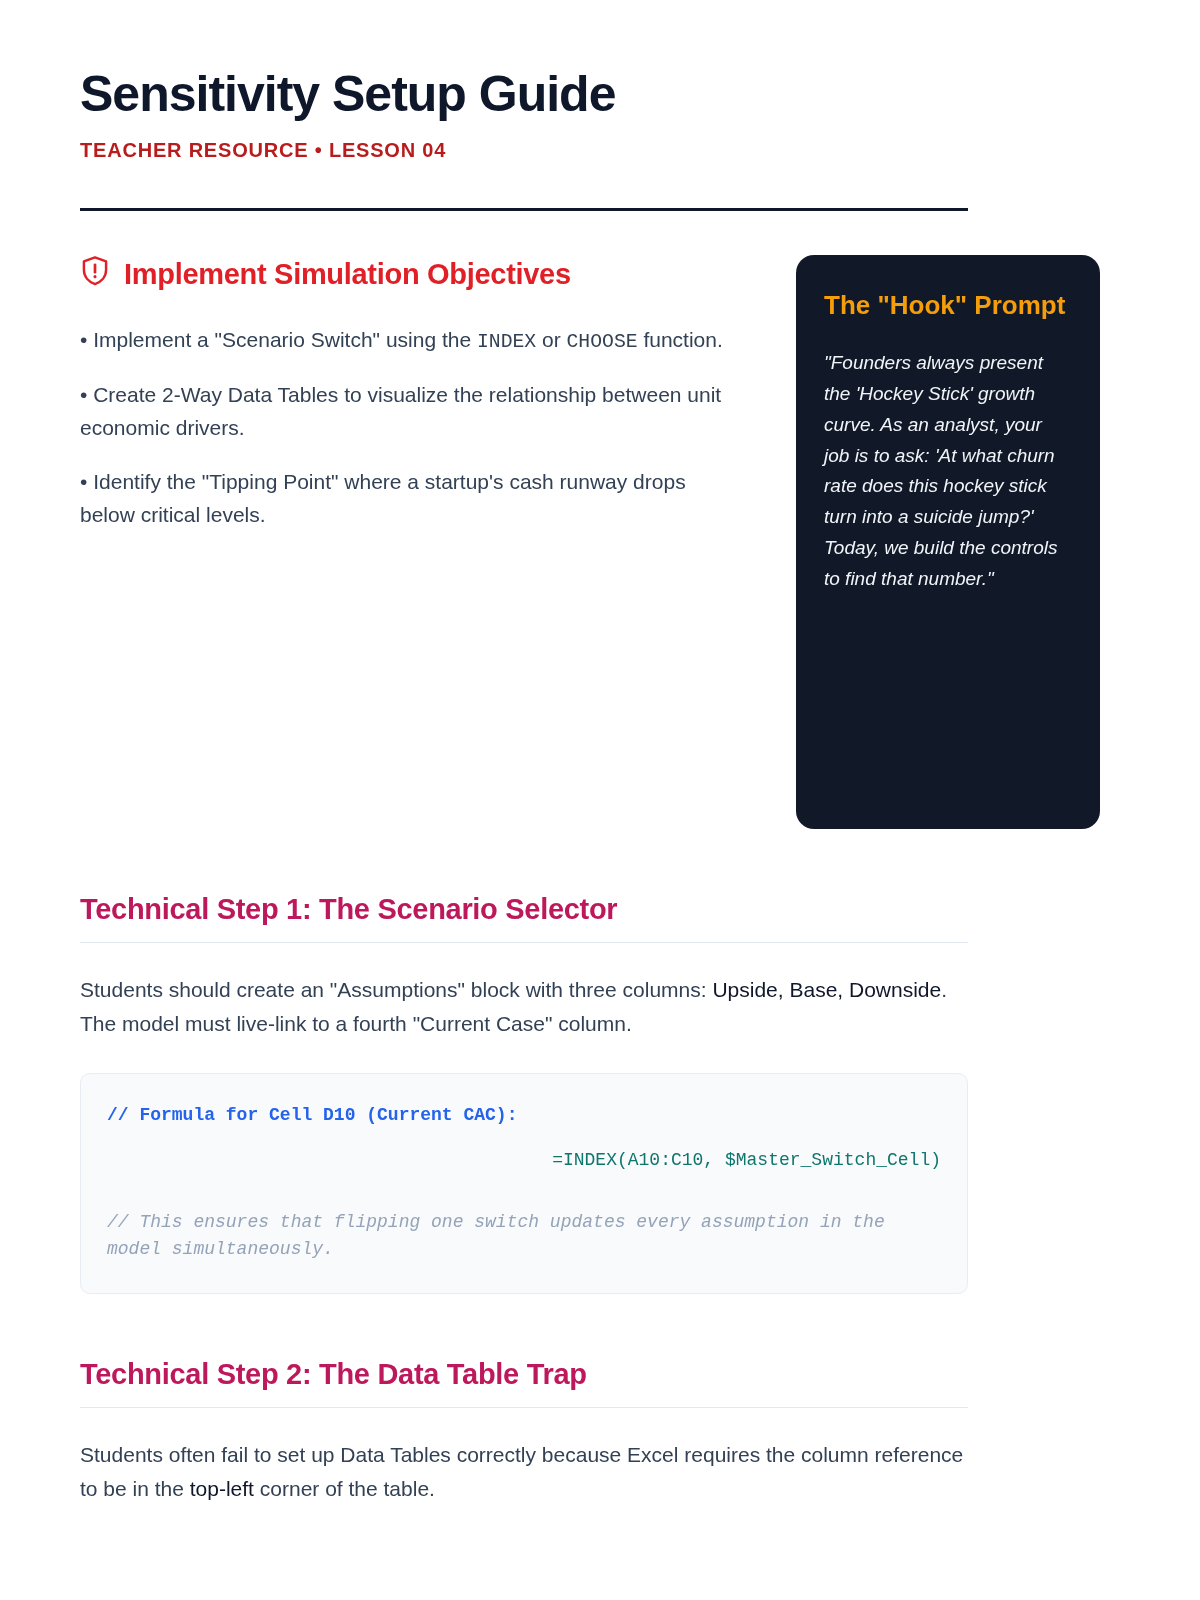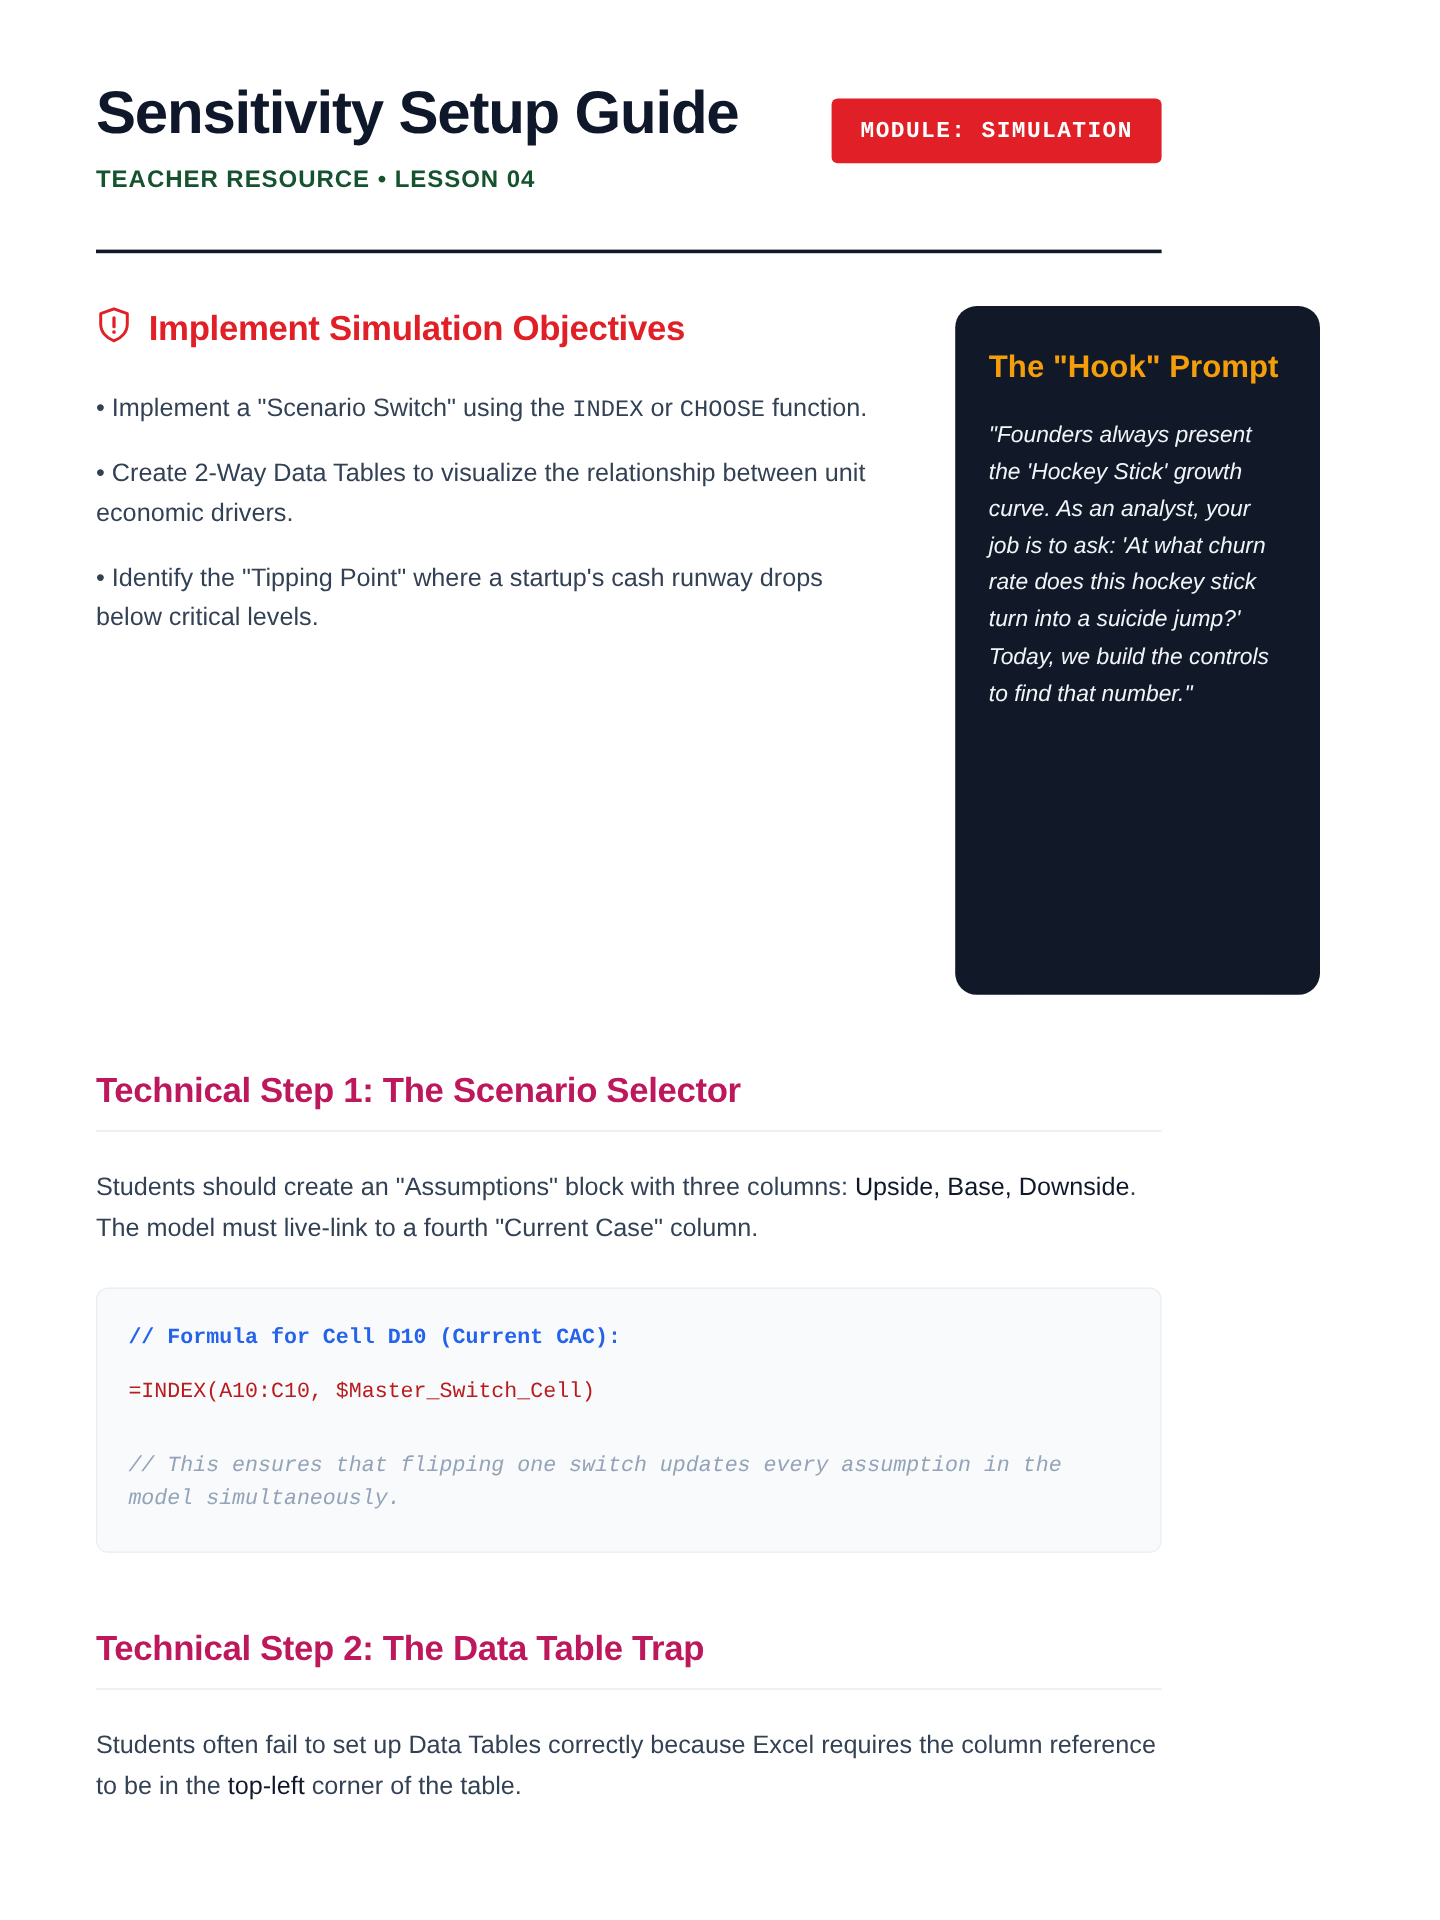--- a/index.html
+++ b/index.html
@@ -29,21 +29,21 @@
     font-size: 50px;
     font-weight: bold;
     color: #0f172a;
     letter-spacing: -1px;
     line-height: 1.05;
     margin: 0 0 18px 0;
   }
   .doc-subtitle {
     font-size: 20px;
     font-weight: bold;
-    color: #14532d;
+    color: #b91c1c;
     letter-spacing: 0.8px;
     text-transform: uppercase;
     margin: 0;
   }
   .module-badge {
     flex: 0 0 auto;
     margin-top: 18px;
     background: #e01f26;
     color: #ffffff;
     font-family: "Liberation Mono", monospace;
@@ -148,41 +148,41 @@
     font-family: "Liberation Mono", monospace;
     font-size: 18px;
     line-height: 1.55;
   }
   .code-comment-head {
     color: #2563eb;
     font-weight: bold;
     margin: 0 0 18px 0;
   }
   .code-line {
-    color: #b91c1c;
+    color: #0f766e;
     margin: 0 0 34px 0;
+    text-align: right;
   }
   .code-note {
     color: #94a3b8;
     font-style: italic;
     margin: 0;
     line-height: 1.5;
   }
 </style>
 </head>
 <body>
 
 <div class="page">
 
   <div class="header">
     <div class="header-left">
       <h1 class="doc-title">Sensitivity Setup Guide</h1>
       <div class="doc-subtitle">TEACHER RESOURCE • LESSON 04</div>
     </div>
-    <div class="module-badge">MODULE: SIMULATION</div>
   </div>
   <div class="header-rule"></div>
 
   <div class="columns">
 
     <div class="col-main">
       <div class="objectives-title">
         <span class="shield-icon">
           <svg width="30" height="32" viewBox="0 0 24 26" fill="none">
             <path d="M12 2 L21 5.2 V12.2 C21 17.6 17.2 21.8 12 23.6 C6.8 21.8 3 17.6 3 12.2 V5.2 Z" stroke="#e01f26" stroke-width="2" fill="none" stroke-linejoin="round"></path>

